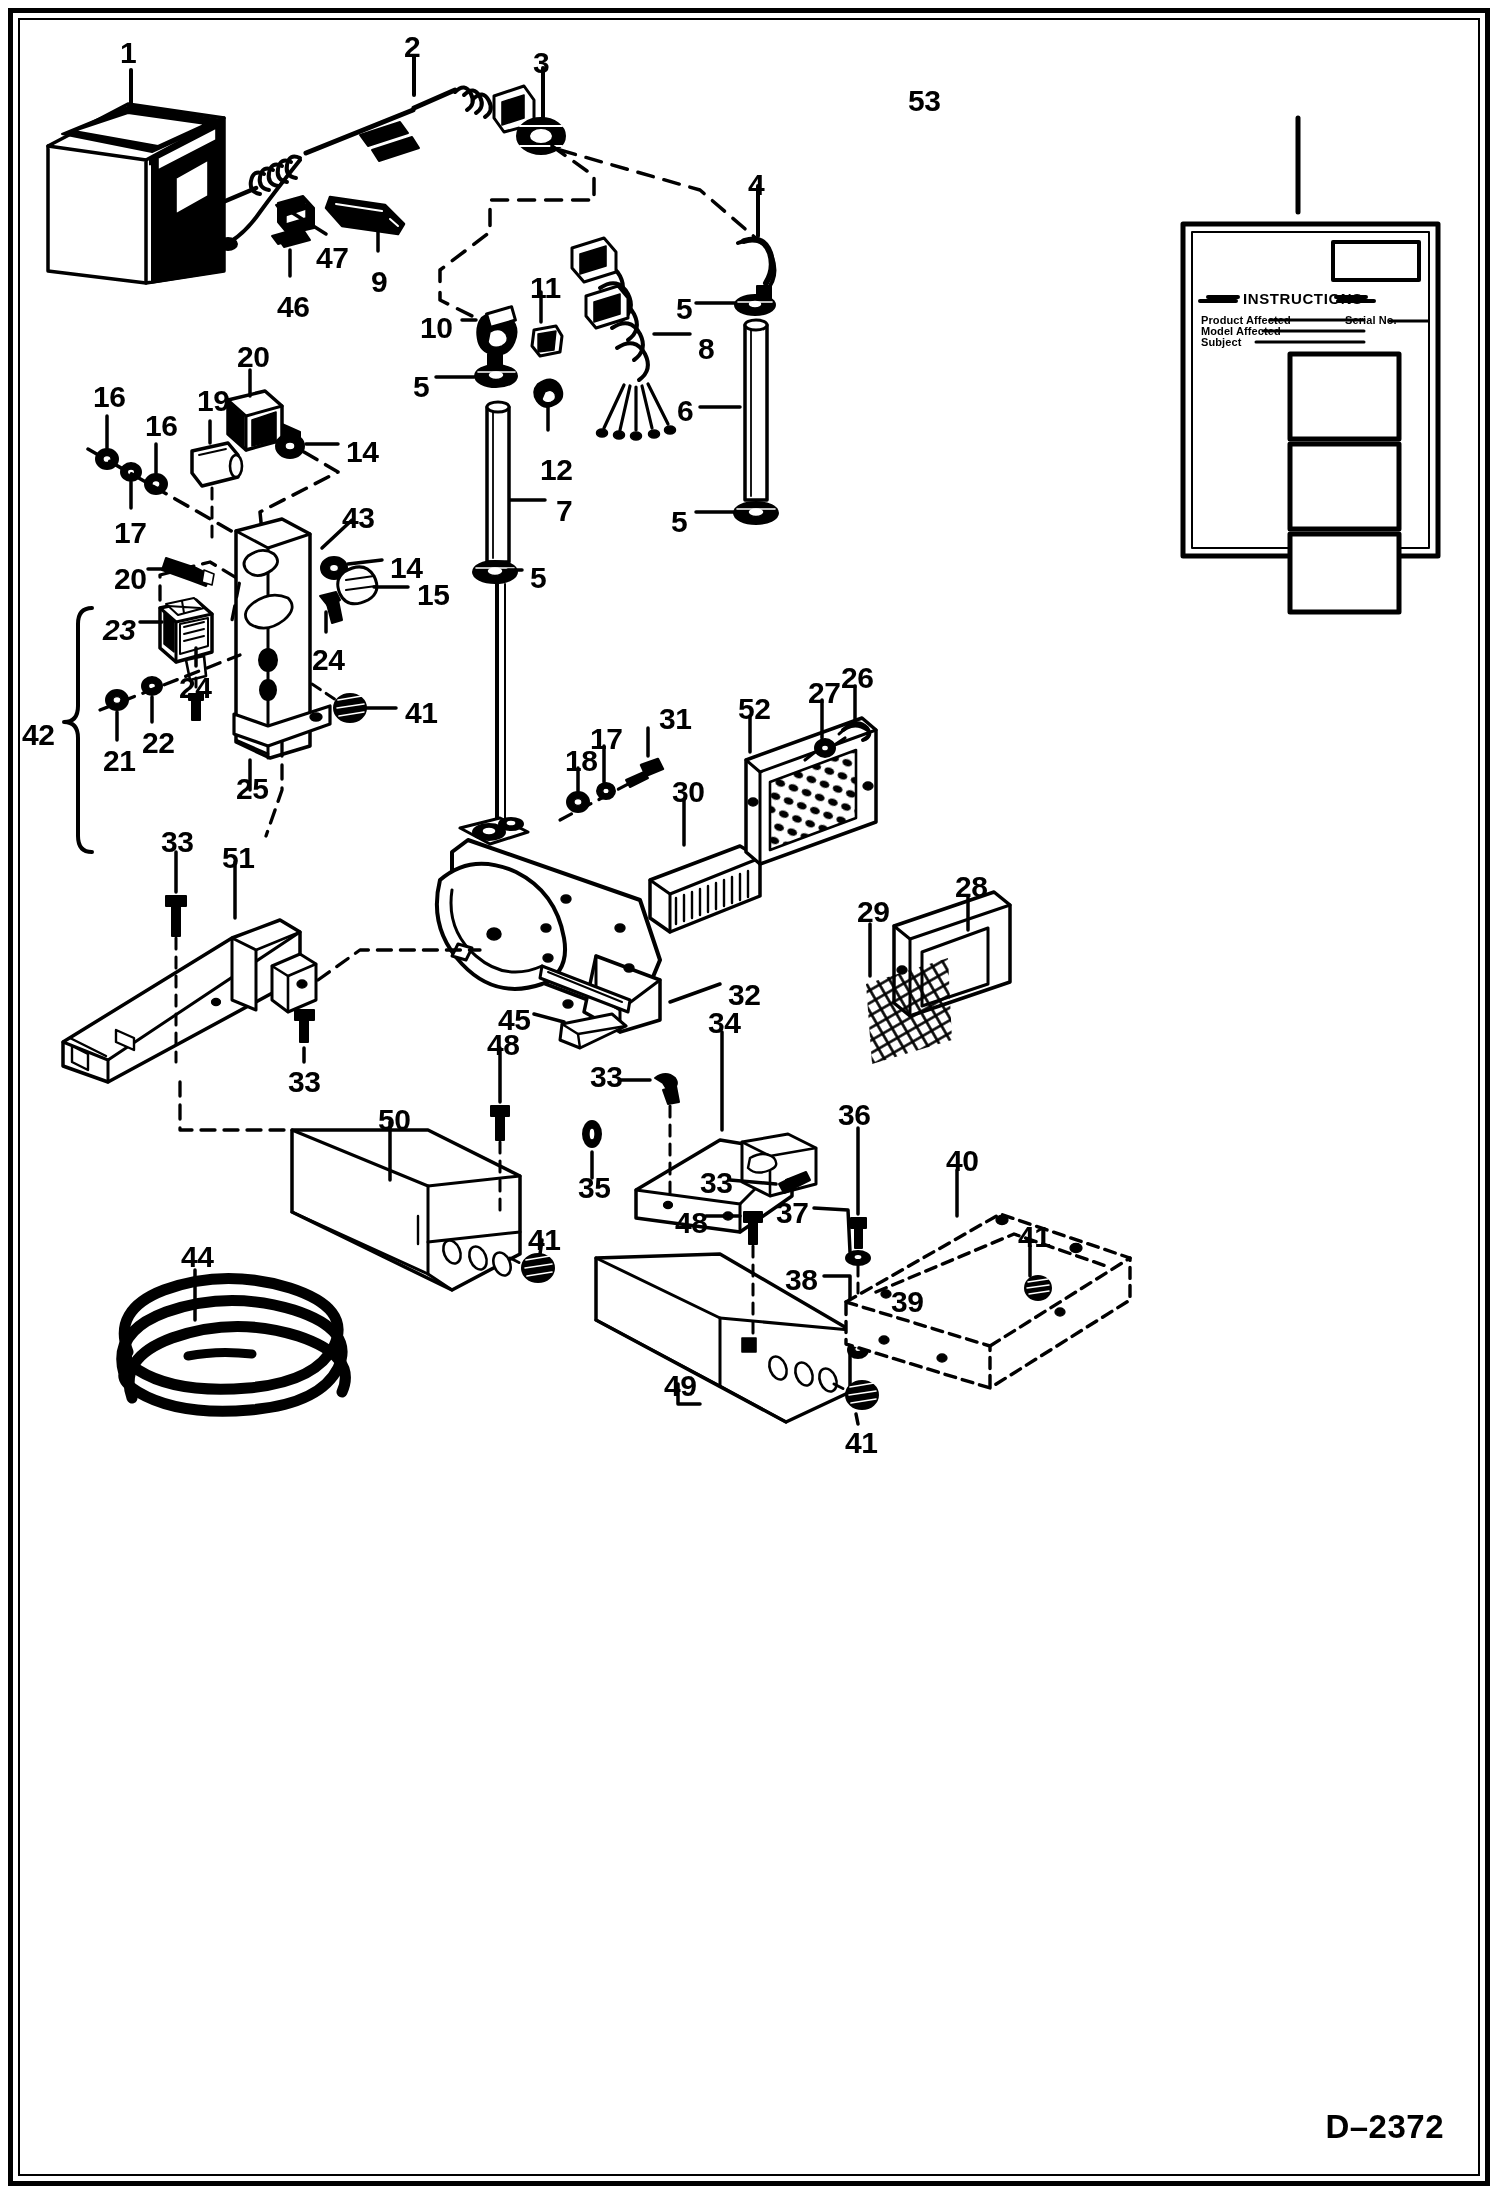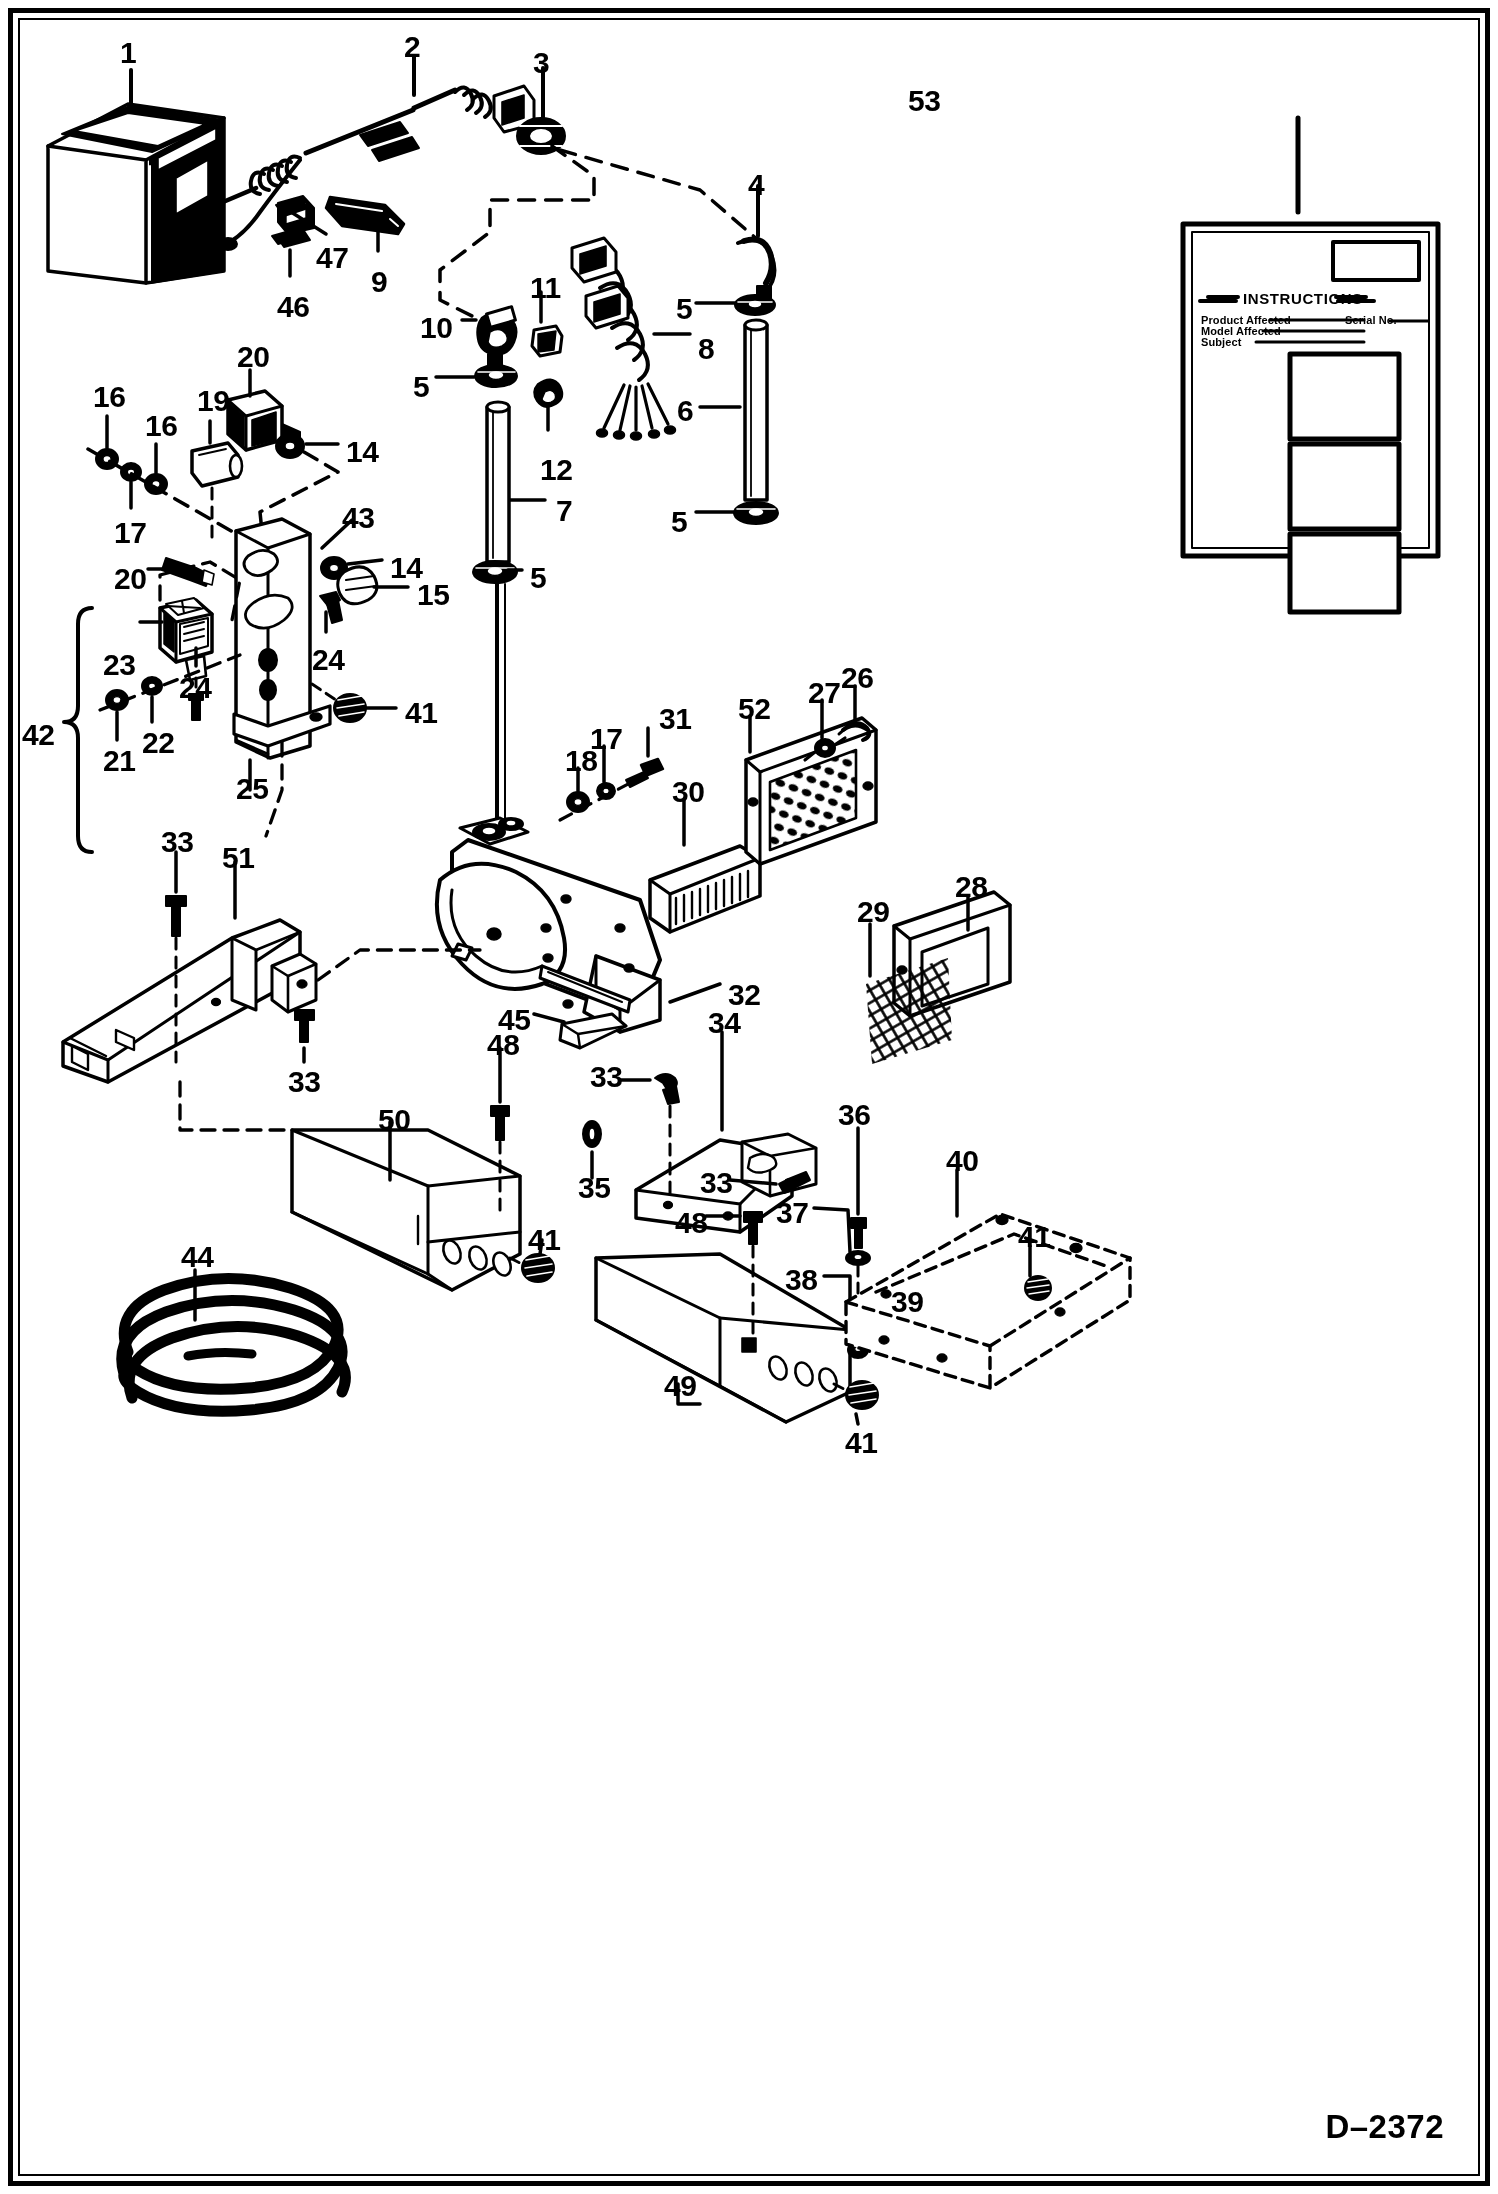--- a/index.html
+++ b/index.html
@@ -788,21 +788,21 @@
       <div class="callout" style="left: 145px; top: 411px;">16</div>
       <div class="callout" style="left: 346px; top: 437px;">14</div>
       <div class="callout" style="left: 556px; top: 496px;">7</div>
       <div class="callout" style="left: 671px; top: 507px;">5</div>
       <div class="callout" style="left: 114px; top: 518px;">17</div>
       <div class="callout" style="left: 342px; top: 503px;">43</div>
       <div class="callout" style="left: 390px; top: 553px;">14</div>
       <div class="callout" style="left: 114px; top: 564px;">20</div>
       <div class="callout" style="left: 530px; top: 563px;">5</div>
       <div class="callout" style="left: 417px; top: 580px;">15</div>
-      <div class="callout" style="left: 103px; top: 650px;">23</div>
+      <div class="callout" style="left: 103px; top: 615px; font-style: italic;">23</div>
       <div class="callout" style="left: 312px; top: 645px;">24</div>
       <div class="callout" style="left: 179px; top: 673px;">24</div>
       <div class="callout" style="left: 405px; top: 698px;">41</div>
       <div class="callout" style="left: 841px; top: 663px;">26</div>
       <div class="callout" style="left: 808px; top: 678px;">27</div>
       <div class="callout" style="left: 738px; top: 694px;">52</div>
       <div class="callout" style="left: 142px; top: 728px;">22</div>
       <div class="callout" style="left: 22px; top: 720px;">42</div>
       <div class="callout" style="left: 103px; top: 746px;">21</div>
       <div class="callout" style="left: 659px; top: 704px;">31</div>

